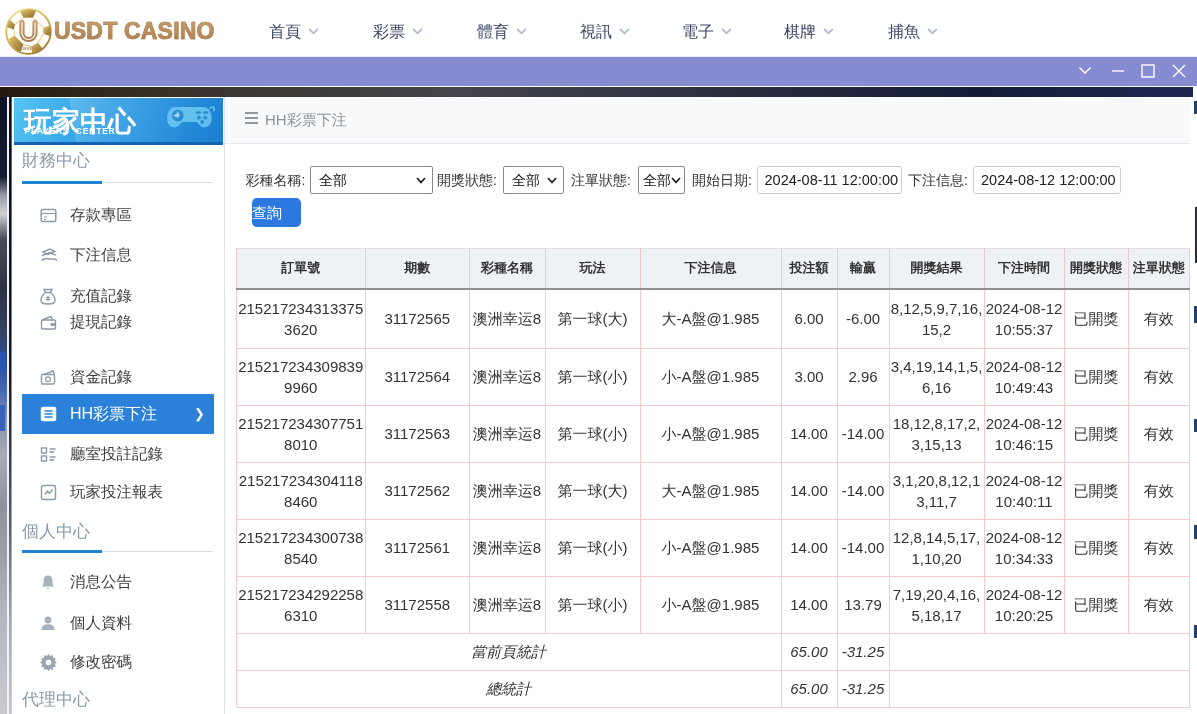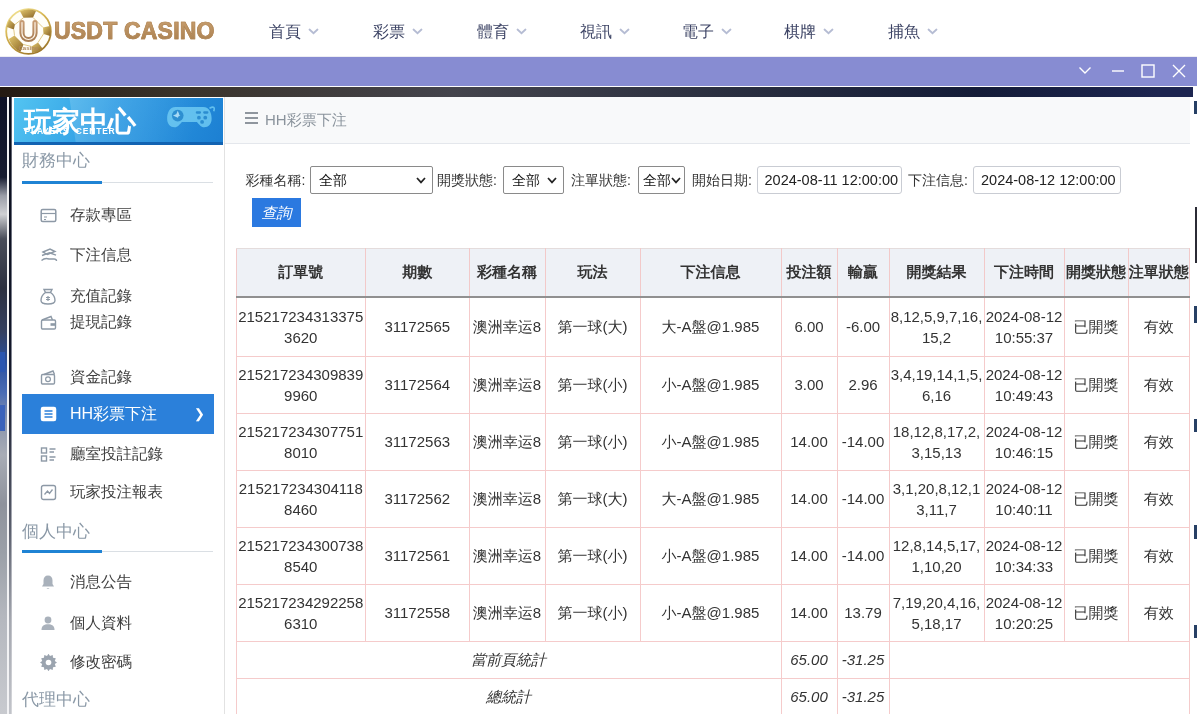--- a/index.html
+++ b/index.html
@@ -44,26 +44,26 @@
   
   #crumb { position:absolute; left:225px; top:97px; width:965px; height:46.5px; background:#f8f9fa; border-bottom:1px solid #e4e7ec; }
   #crumb .ham div { position:absolute; left:20px; width:13px; height:2px; background:#8f969e; }
   #crumb .ctx { position:absolute; left:40px; top:0; line-height:45px; font-size:15px; color:#8a939c; }
   .flab { position:absolute; top:166px; height:28px; line-height:28px; font-size:14px; color:#333; }
   .sel { position:absolute; top:166px; height:28px; background:#fff; border:1px solid #8a8a8a; border-radius:2px;
      font-size:14px; color:#111; line-height:26px; padding-left:8px; }
   .sel svg { position:absolute; right:6px; top:10px; }
   .inp { position:absolute; top:166px; height:28px; background:#fff; border:1px solid #c9ccd3; border-radius:3px;
      font-size:14.5px; color:#222; line-height:26px; padding-left:7px; white-space:nowrap; }
-  #qbtn { position:absolute; left:252px; top:198px; width:49px; height:29px; background:#2b79e0; border-radius:0;
-     color:#fff; font-size:15px; text-align:center; line-height:29px;font-style:italic; }
+  #qbtn { position:absolute; left:252px; top:198px; width:49px; height:29px; background:#2b79e0; border-radius:5px;
+     color:#fff; font-size:15px; text-align:left; line-height:29px; }
   
   #tblwrap { position:absolute; left:235.5px; top:248px; }
   table { border-collapse:collapse; table-layout:fixed; width:953.5px; font-size:15px; color:#333; }
-  th { background:#eef1f6; height:48px; font-size:15px; font-weight:bold; color:#333;
+  th { background:#eef1f6; height:40px; font-size:13px; font-weight:bold; color:#333;
       border:1px solid #f2c9c9; border-bottom:2px solid #909090; border-top:1px solid #e4dcdc;margin-left:38px; }
   td { border:1px solid #f5cbcb; text-align:center; padding:0 1px; word-break:break-all; line-height:21px; }
   tr.dr { height:57.05px; } tr.dr:nth-child(2) { height:59.6px; }
   tr.sr { height:36.9px;font-style:italic; }
   table { border:1px solid #e4d8d8; }
 </style>
 </head>
 <body>
 <div id="hdr">
   <svg style="position:absolute;left:5px;top:8px" width="47" height="47" viewBox="0 0 47 47">

